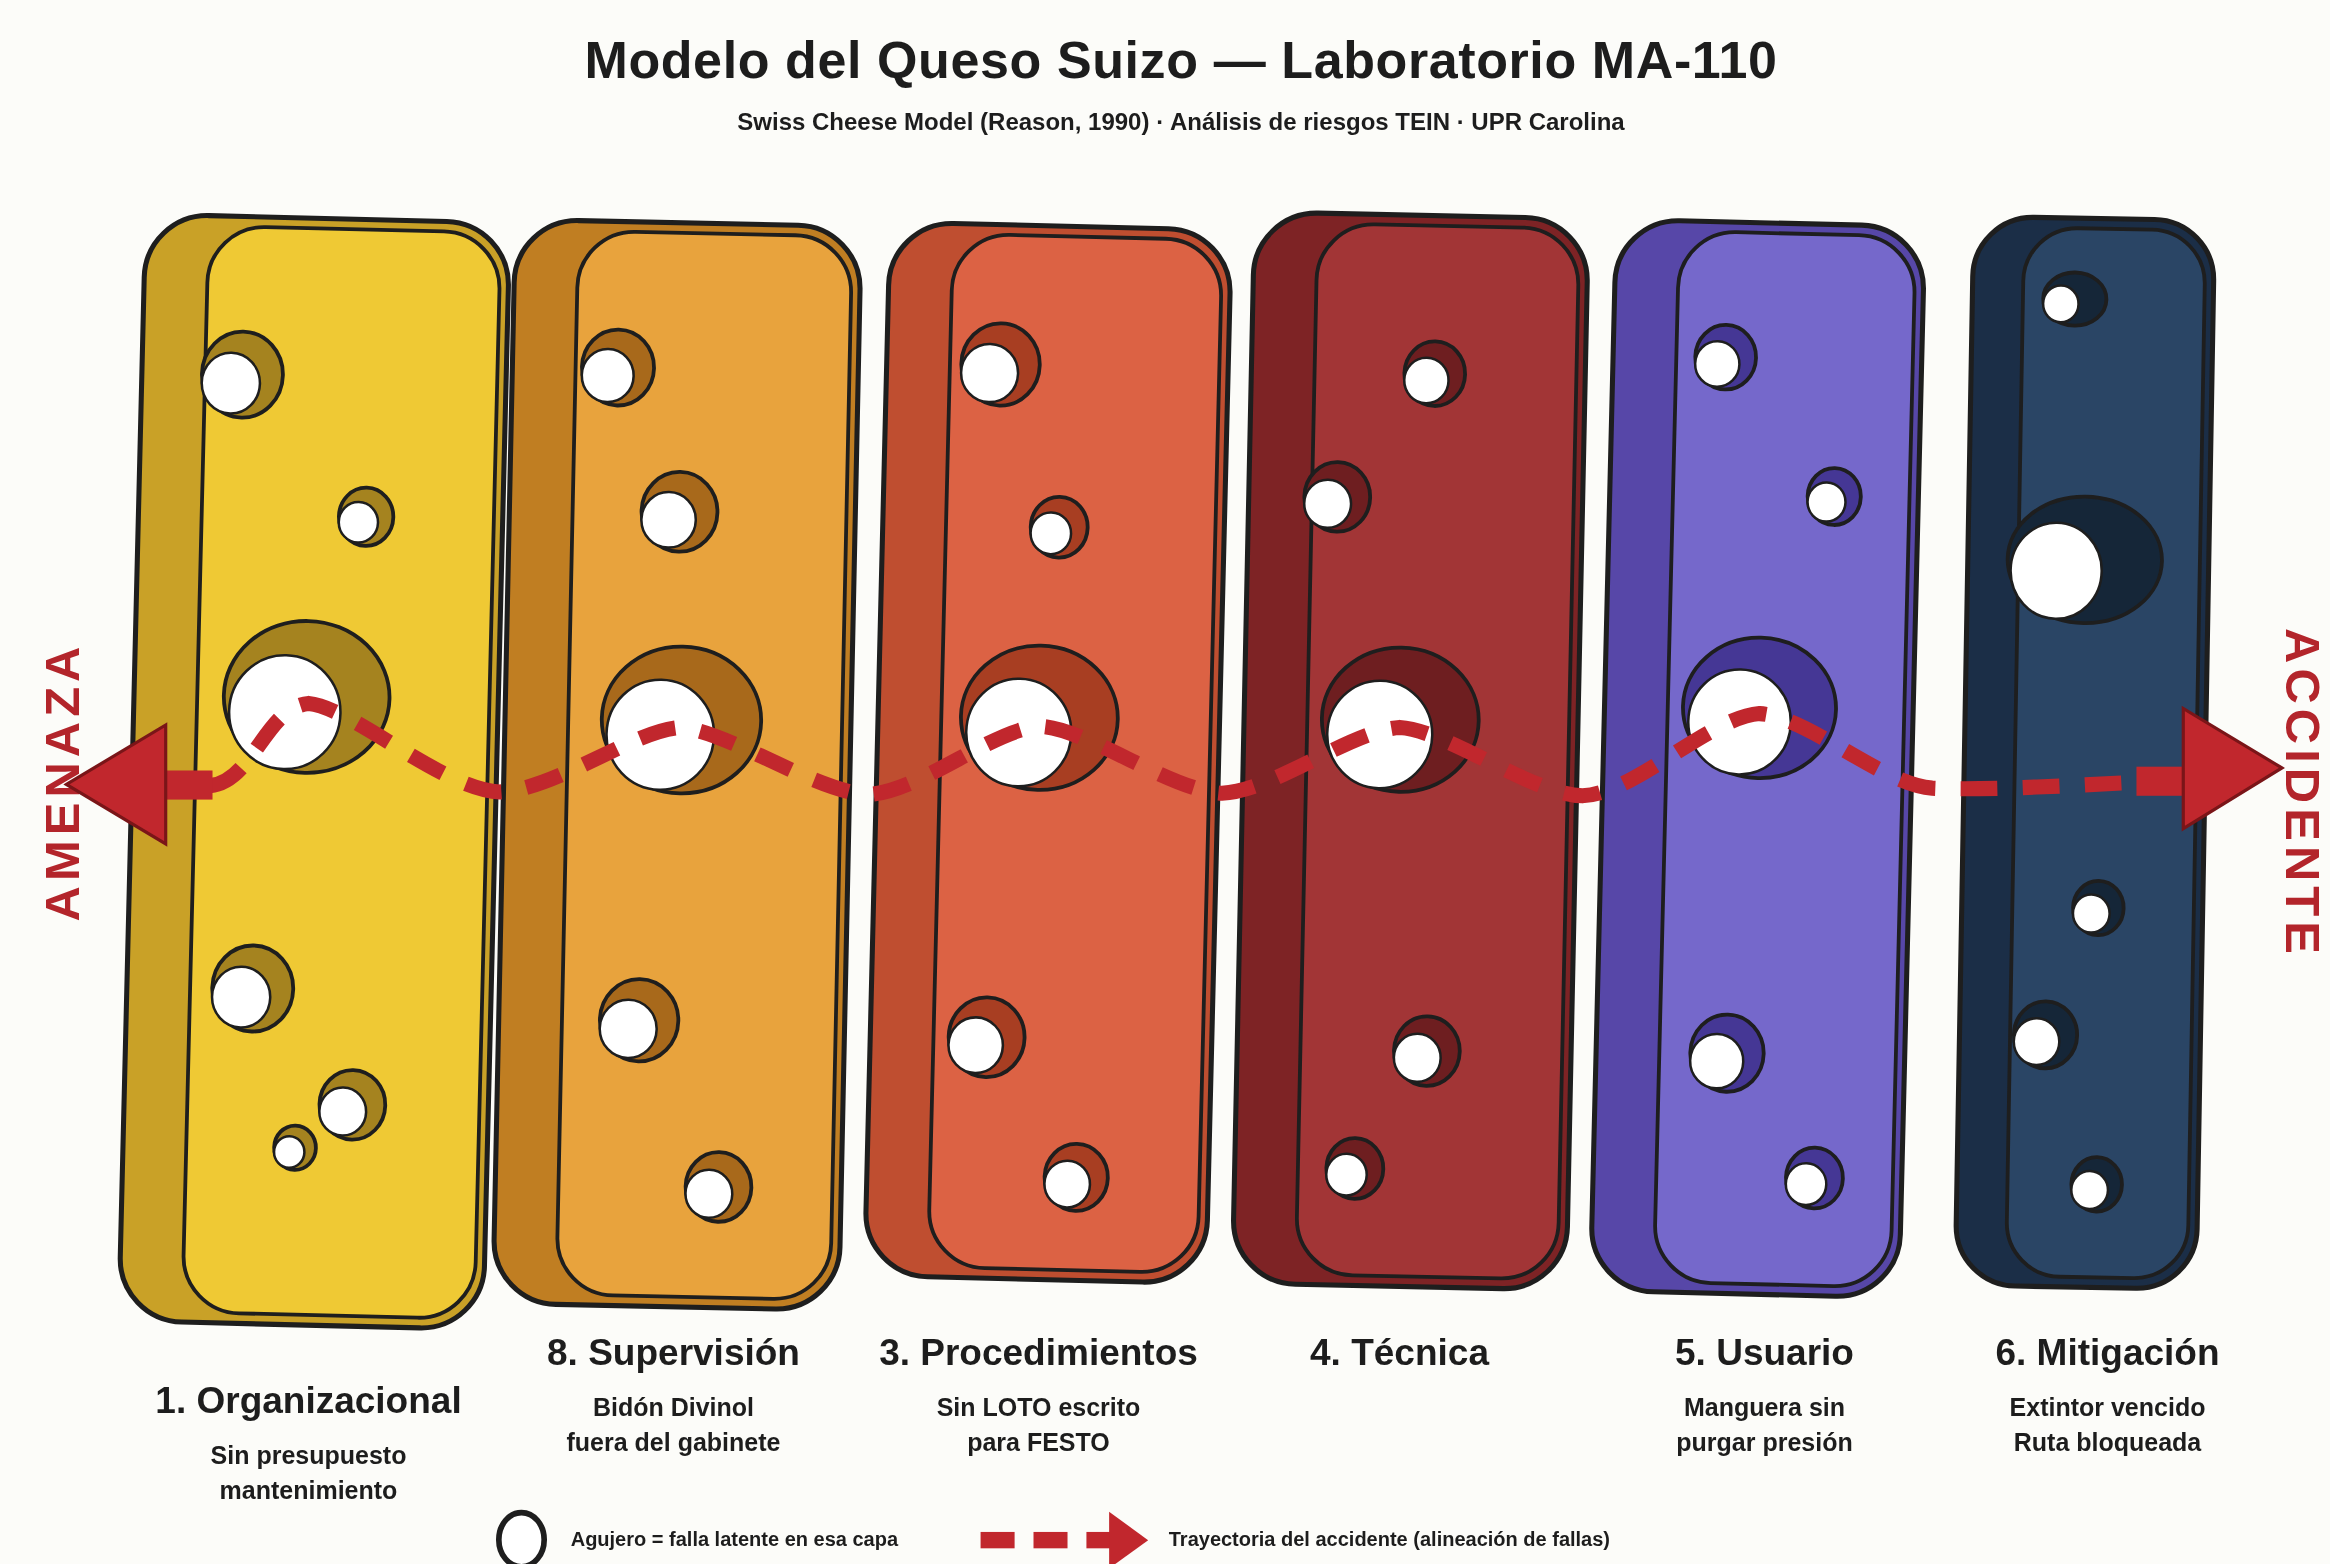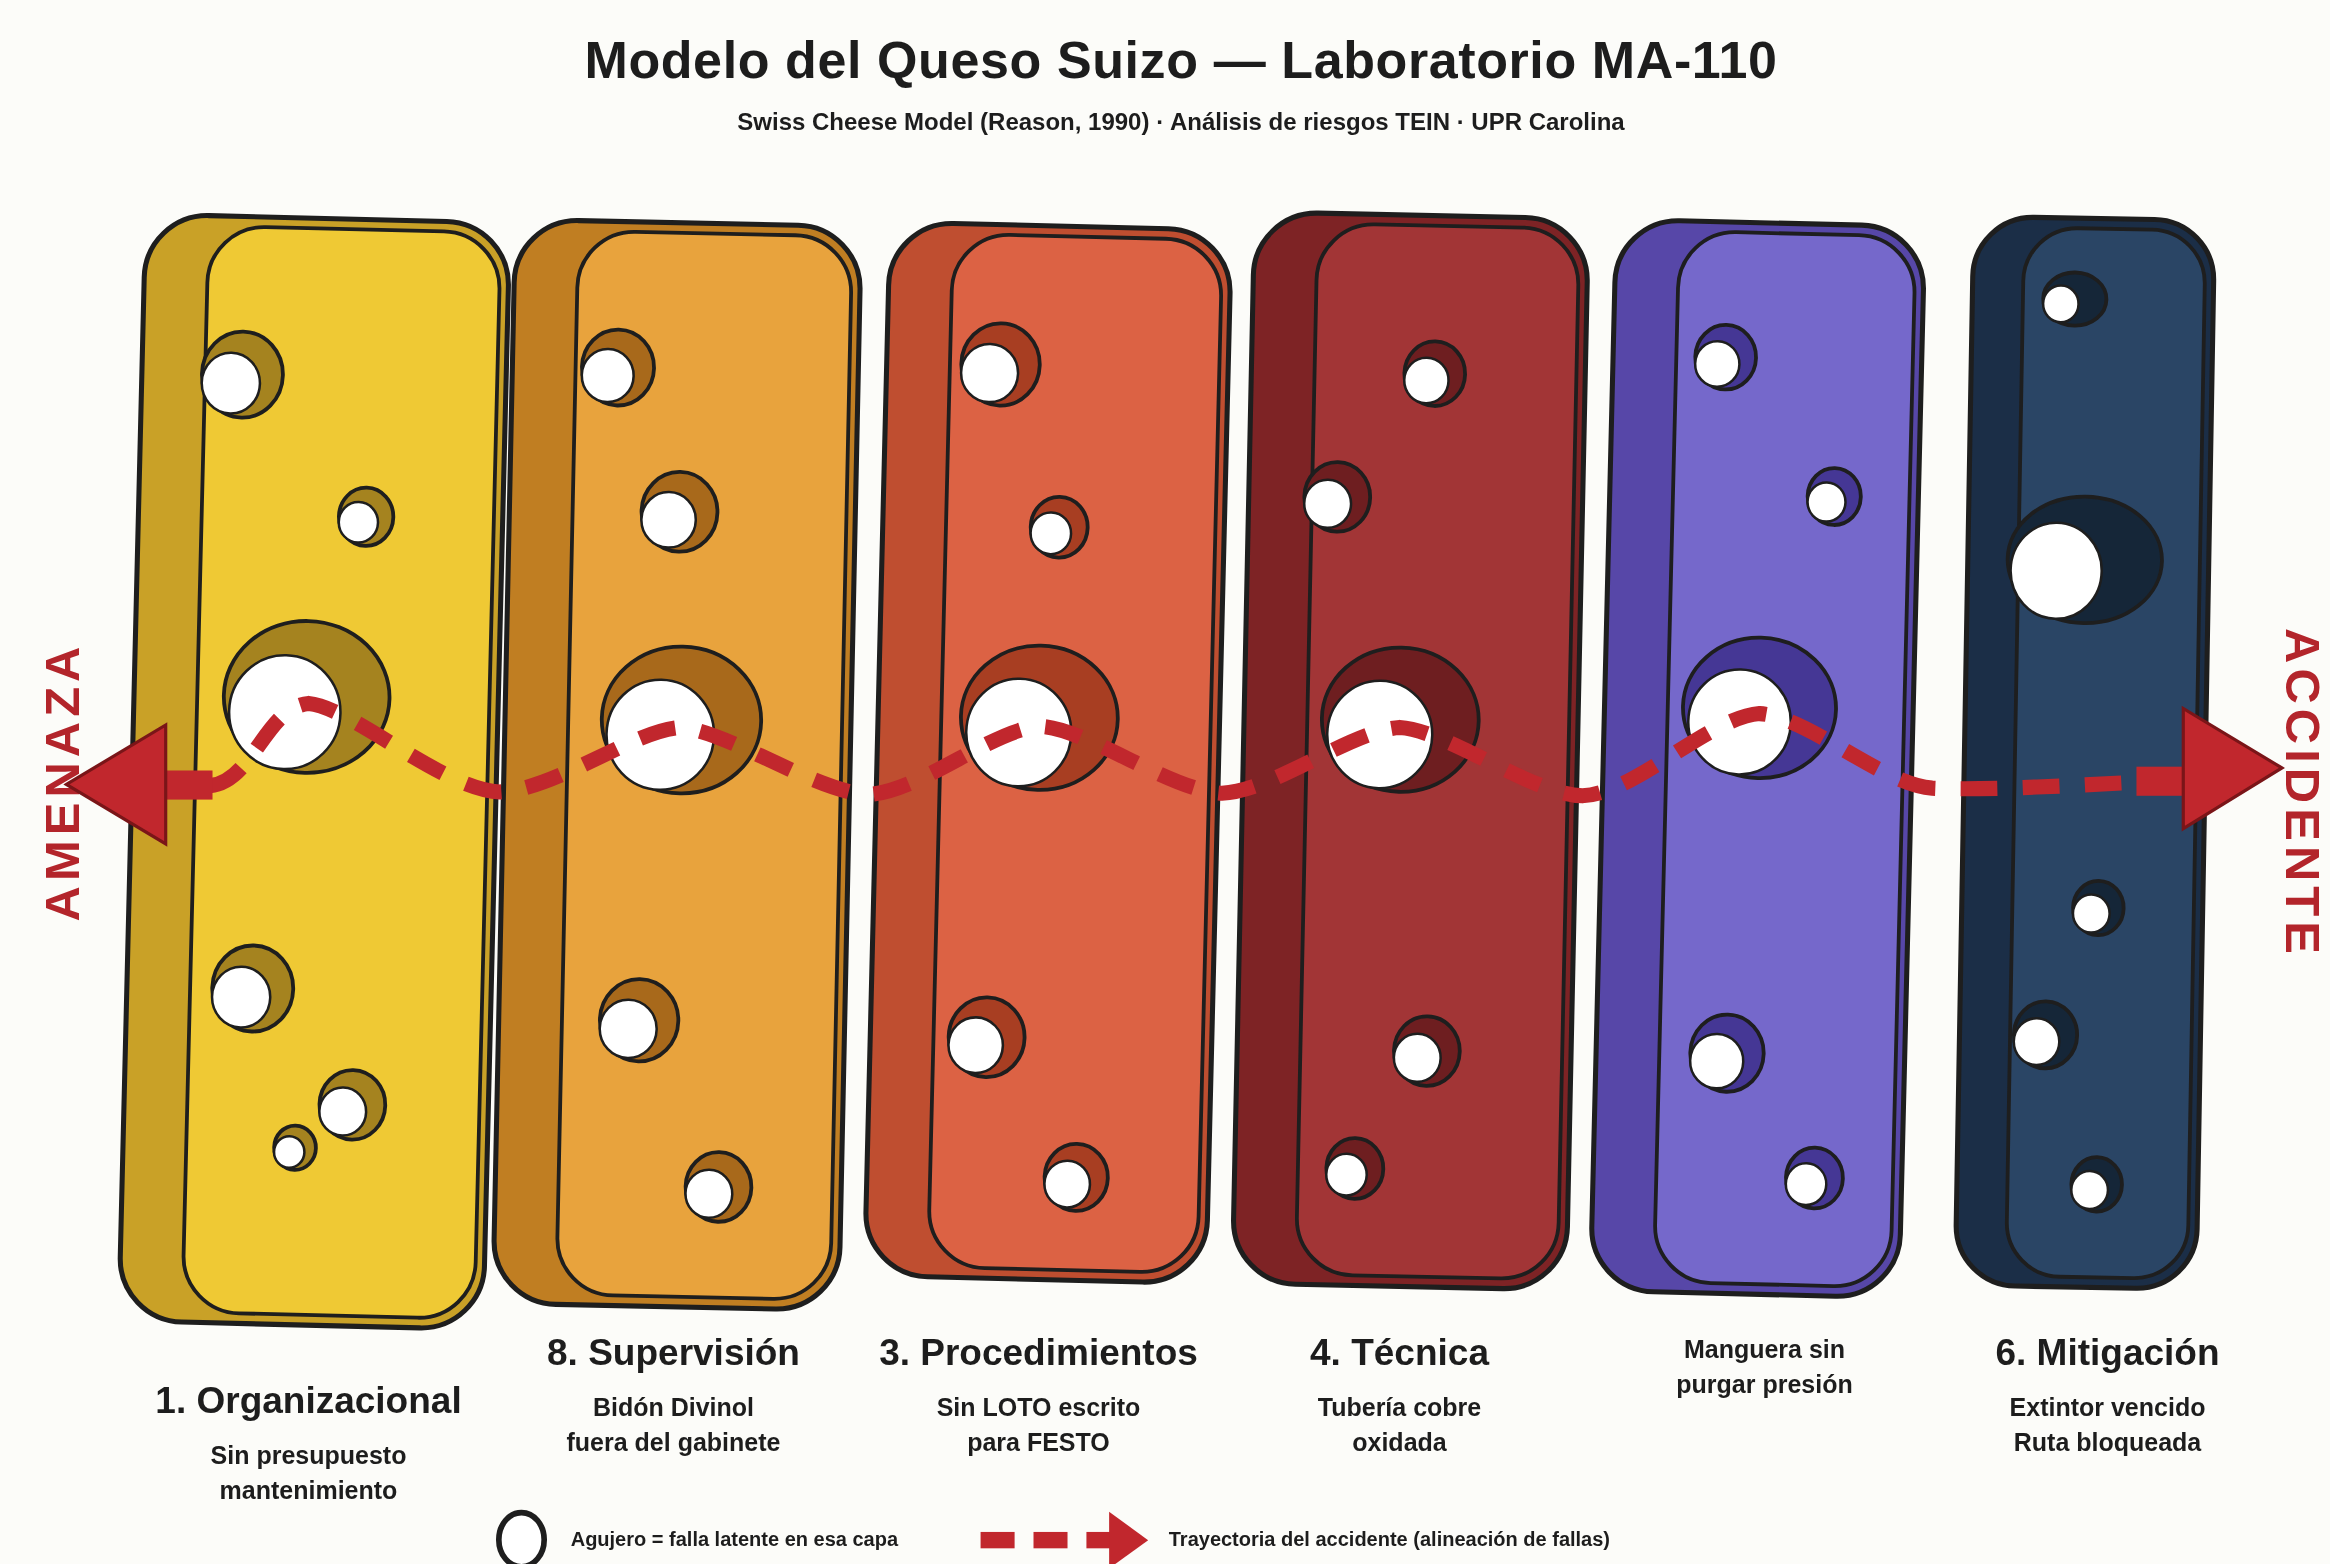--- a/index.html
+++ b/index.html
@@ -226,23 +226,23 @@
   <div class="slice-label" style="left:471px;">
     <div class="t">8. Supervisión</div>
     <div class="s"><span>Bidón Divinol</span><br><span>fuera del gabinete</span></div>
   </div>
   <div class="slice-label" style="left:836px;">
     <div class="t">3. Procedimientos</div>
     <div class="s"><span>Sin LOTO escrito</span><br><span>para FESTO</span></div>
   </div>
   <div class="slice-label" style="left:1197px;">
     <div class="t">4. Técnica</div>
-    <div class="s"><span>Tubería cobre</span><br><span>oxidada</span></div>
   </div>
   <div class="slice-label" style="left:1562px;">
+    <div class="t">5. Usuario</div>
     <div class="s"><span>Manguera sin</span><br><span>purgar presión</span></div>
   </div>
   <div class="slice-label" style="left:1905px;">
     <div class="t">6. Mitigación</div>
     <div class="s"><span>Extintor vencido</span><br><span>Ruta bloqueada</span></div>
   </div>
 </div>
 
 <div class="legend">
   <div class="item">

